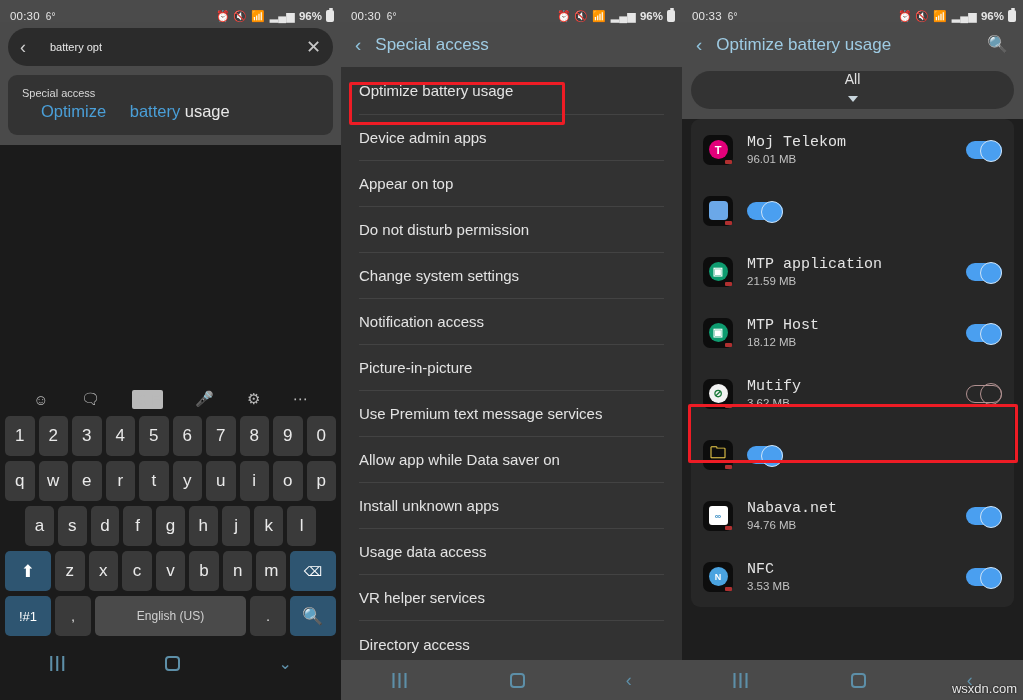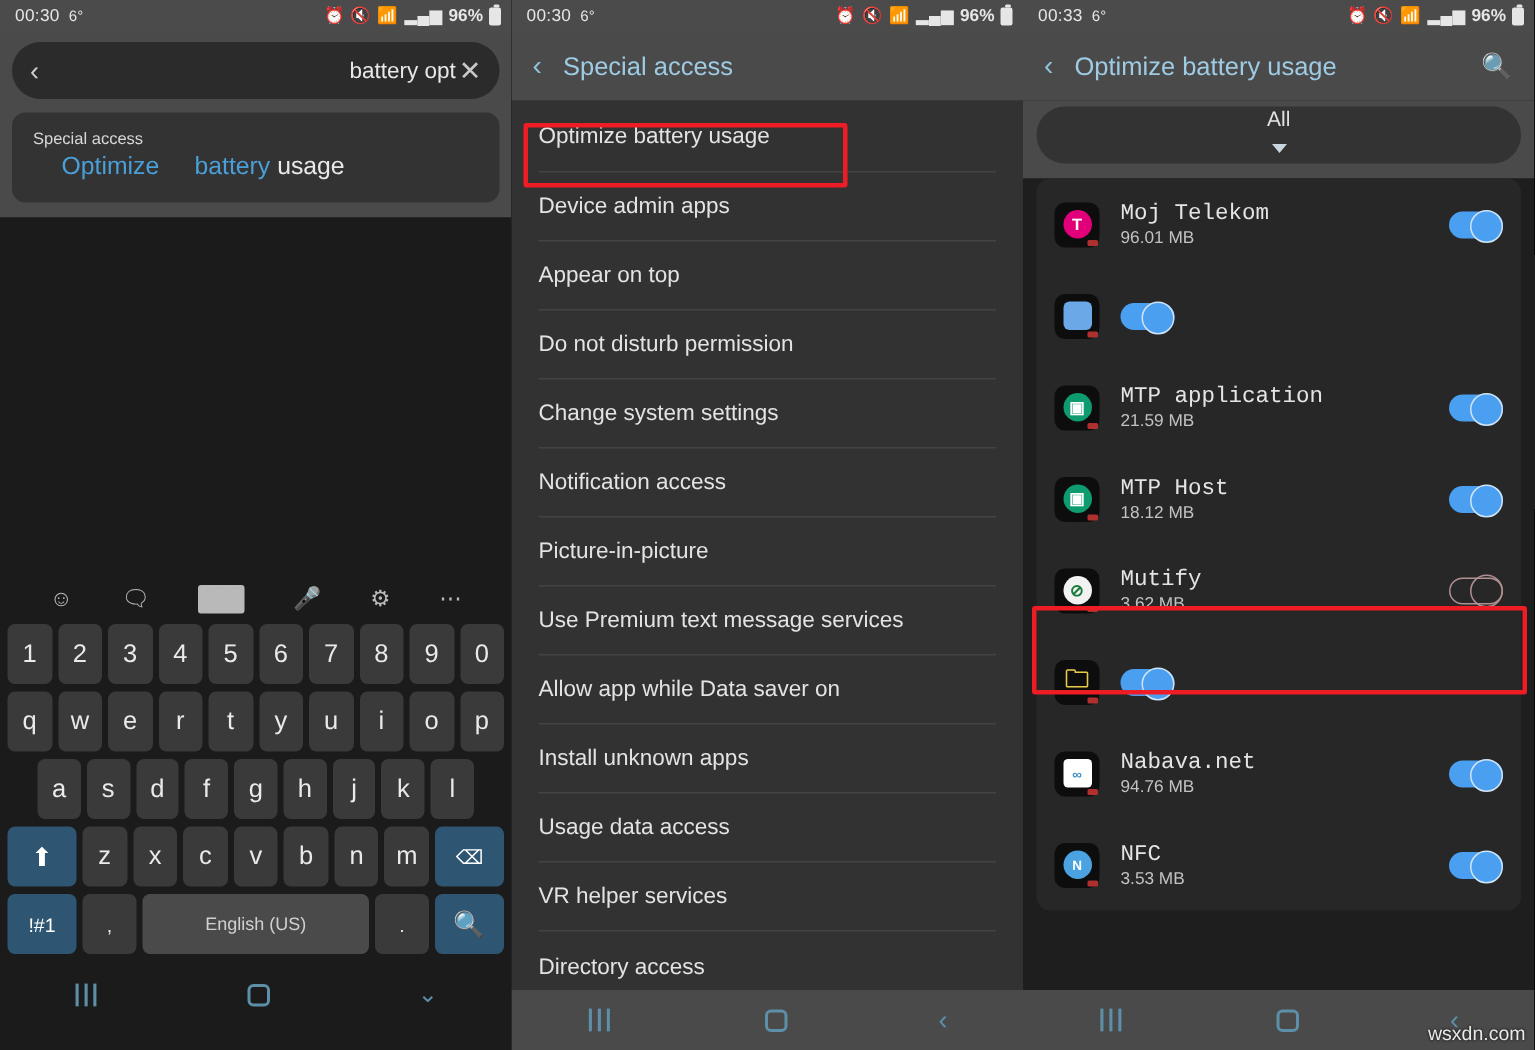--- a/index.html
+++ b/index.html
@@ -4,21 +4,21 @@
 <style>
   * { margin:0; padding:0; box-sizing:border-box; }
   html,body{ width:1023px; height:700px; background:#000; overflow:hidden; }
   body{ font-family:"Liberation Sans", sans-serif; }
 
   .screens{ display:flex; width:1023px; height:700px; }
   .panel{ width:341px; height:700px; position:relative; overflow:hidden; }
 
   
   .statusbar{
-    height:22px; display:flex; align-items:center;
+    height:22px; display:flex; align-items:flex-end;
     padding:0 7px 0 10px; font-size:11.5px; color:#e6e6e6;
     letter-spacing:.2px;
   }
   .sb-left{ display:flex; align-items:baseline; gap:6px; }
   .sb-temp{ font-size:10px; }
   .sb-right{ margin-left:auto; display:flex; align-items:center; gap:4px; }
   .sb-icon{ display:inline-block; line-height:1; font-size:11px; color:#e6e6e6; }
   .sb-pct{ font-size:11.5px; font-weight:bold; letter-spacing:0; }
   .batt{ width:8px; height:12px; border:1.3px solid #e6e6e6; border-radius:1.5px;
          position:relative; background:#e6e6e6; }
@@ -29,23 +29,22 @@
   .p1{ background:#1b1b1b; }
   .p1 .statusbar{ background:#4b4b4b; }
   .p1-body{ background:#4a4a4a; padding:6px 8px 10px; }
   .searchbar{
     height:38px; background:#2b2b2b; border-radius:19px;
     display:flex; align-items:center; padding:0 10px 0 12px;
   }
   .sb-back{ color:#cfcfcf; font-size:18px; width:22px; }
   .search-input{
     flex:1; background:transparent; border:0; outline:none;
-    color:#e8e8e8; font-size:15px; font-family:inherit; padding-left:8px;
+    color:#e8e8e8; font-size:11px; font-family:inherit; padding-left:8px;
     caret-color:#5aa7e0;
-    text-align:right;
   }
   .search-clear{ color:#c8c8c8; font-size:18px; padding:0 2px; }
   .result-card{
     margin-top:9px; background:#333333; border-radius:9px;
     padding:12px 14px 14px;
   }
   .rc-cat{ font-size:11px; color:#d8d8d8; margin-bottom:3px; }
   .rc-title{ font-size:16.5px; color:#e9e9e9; }
   .hl{ color:#4a9fd8;margin-left:19px; }
   .p1-blank{ background:#1b1b1b; height:237px; }

